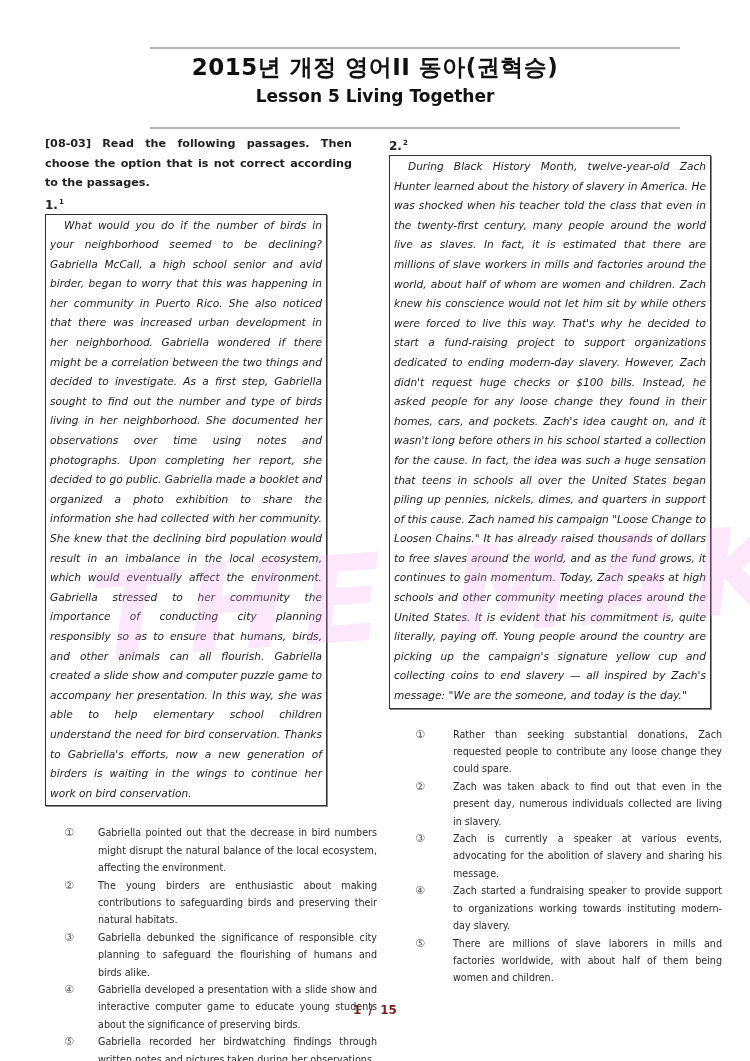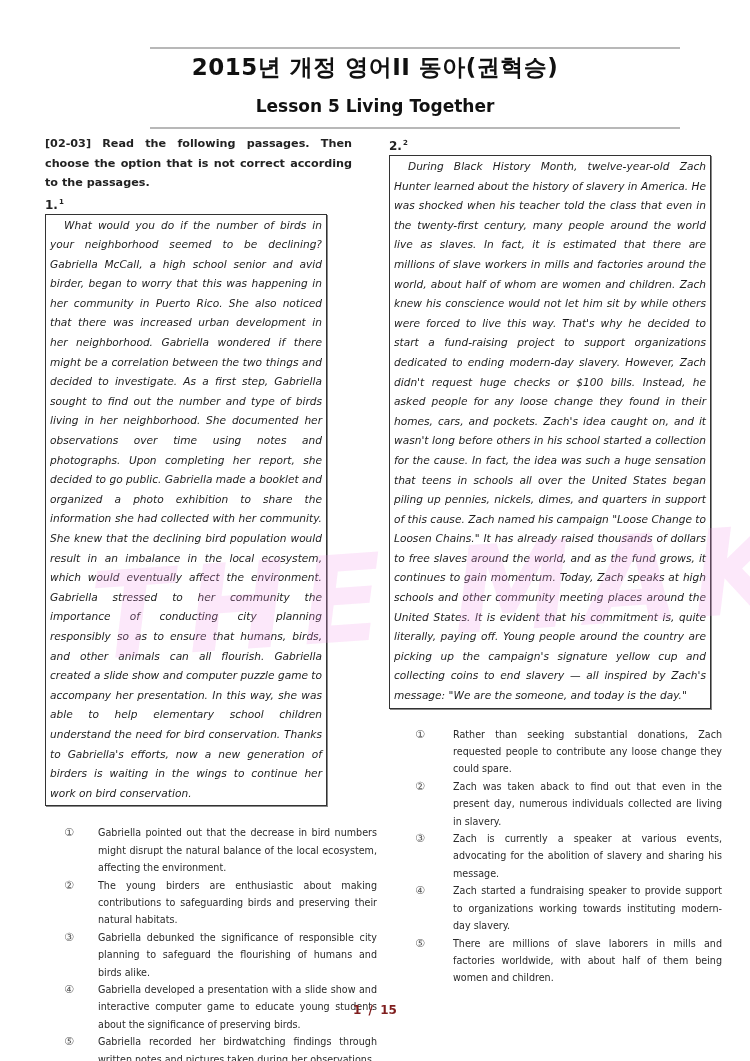--- a/index.html
+++ b/index.html
@@ -40,21 +40,21 @@
       font-family: "DejaVu Sans", sans-serif;
       font-weight: bold;
       font-size: 23px;
       letter-spacing: 0.5px;
       color: #111;
     }
     .subtitle {
       position: absolute;
       left: 0;
       width: 750px;
-      top: 96px;
+      top: 86px;
       text-align: center;
       font-family: "DejaVu Sans", sans-serif;
       font-weight: bold;
       font-size: 17px;
       color: #111;
     }
     .col {
       position: absolute;
       top: 134px;
     }
@@ -156,21 +156,21 @@
   </style>
 </head>
 <body>
 
 <div class="top-rule"></div>
 <div class="title">2015년 개정 영어II 동아(권혁승)</div>
 <div class="subtitle">Lesson 5 Living Together</div>
 <div class="bottom-rule"></div>
 
 <div class="col col-left">
-  <div class="instructions">[02-03] Read the following passages. Then choose the option that is not correct according to the passages.</div>
+  <div class="instructions">[08-03] Read the following passages. Then choose the option that is not correct according to the passages.</div>
   <div class="qnum"><span>1.</span><sup>1</sup></div>
   <div class="passage">
     <p>What would you do if the number of birds in your neighborhood seemed to be declining? Gabriella McCall, a high school senior and avid birder, began to worry that this was happening in her community in Puerto Rico. She also noticed that there was increased urban development in her neighborhood. Gabriella wondered if there might be a correlation between the two things and decided to investigate. As a first step, Gabriella sought to find out the number and type of birds living in her neighborhood. She documented her observations over time using notes and photographs. Upon completing her report, she decided to go public. Gabriella made a booklet and organized a photo exhibition to share the information she had collected with her community. She knew that the declining bird population would result in an imbalance in the local ecosystem, which would eventually affect the environment. Gabriella stressed to her community the importance of conducting city planning responsibly so as to ensure that humans, birds, and other animals can all flourish. Gabriella created a slide show and computer puzzle game to accompany her presentation. In this way, she was able to help elementary school children understand the need for bird conservation. Thanks to Gabriella's efforts, now a new generation of birders is waiting in the wings to continue her work on bird conservation.</p>
   </div>
   <ul class="options">
     <li class="option">
       <span class="marker">①</span>
       <span class="otext">Gabriella pointed out that the decrease in bird numbers might disrupt the natural balance of the local ecosystem, affecting the environment.</span>
     </li>
     <li class="option">

